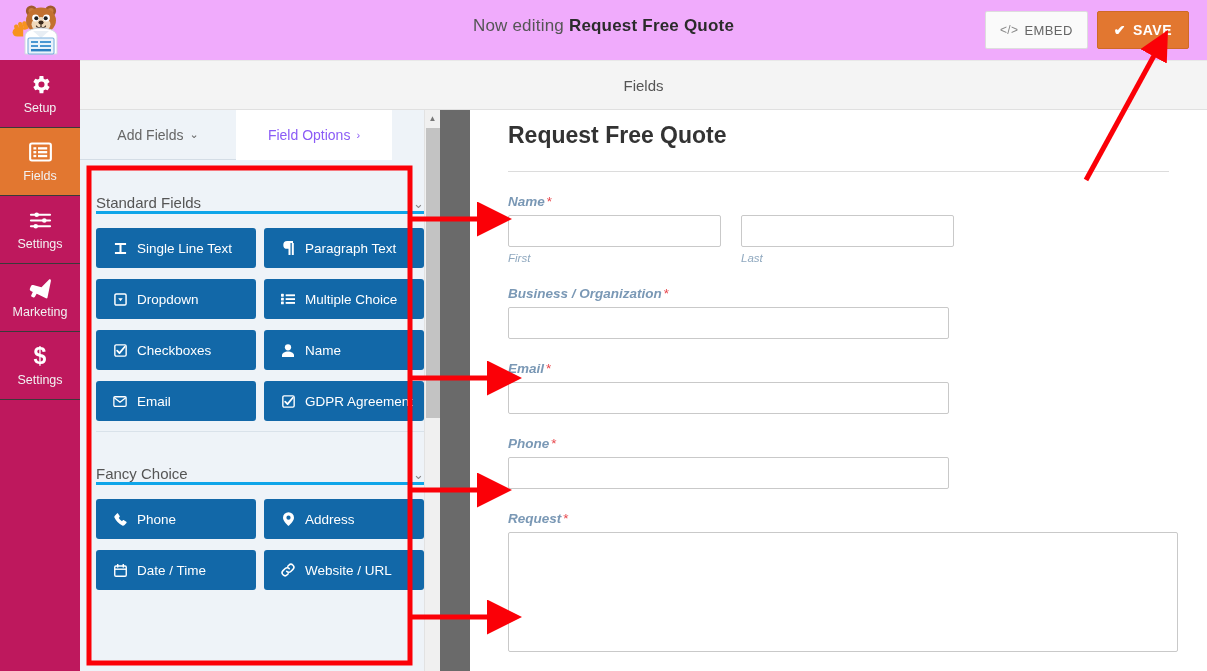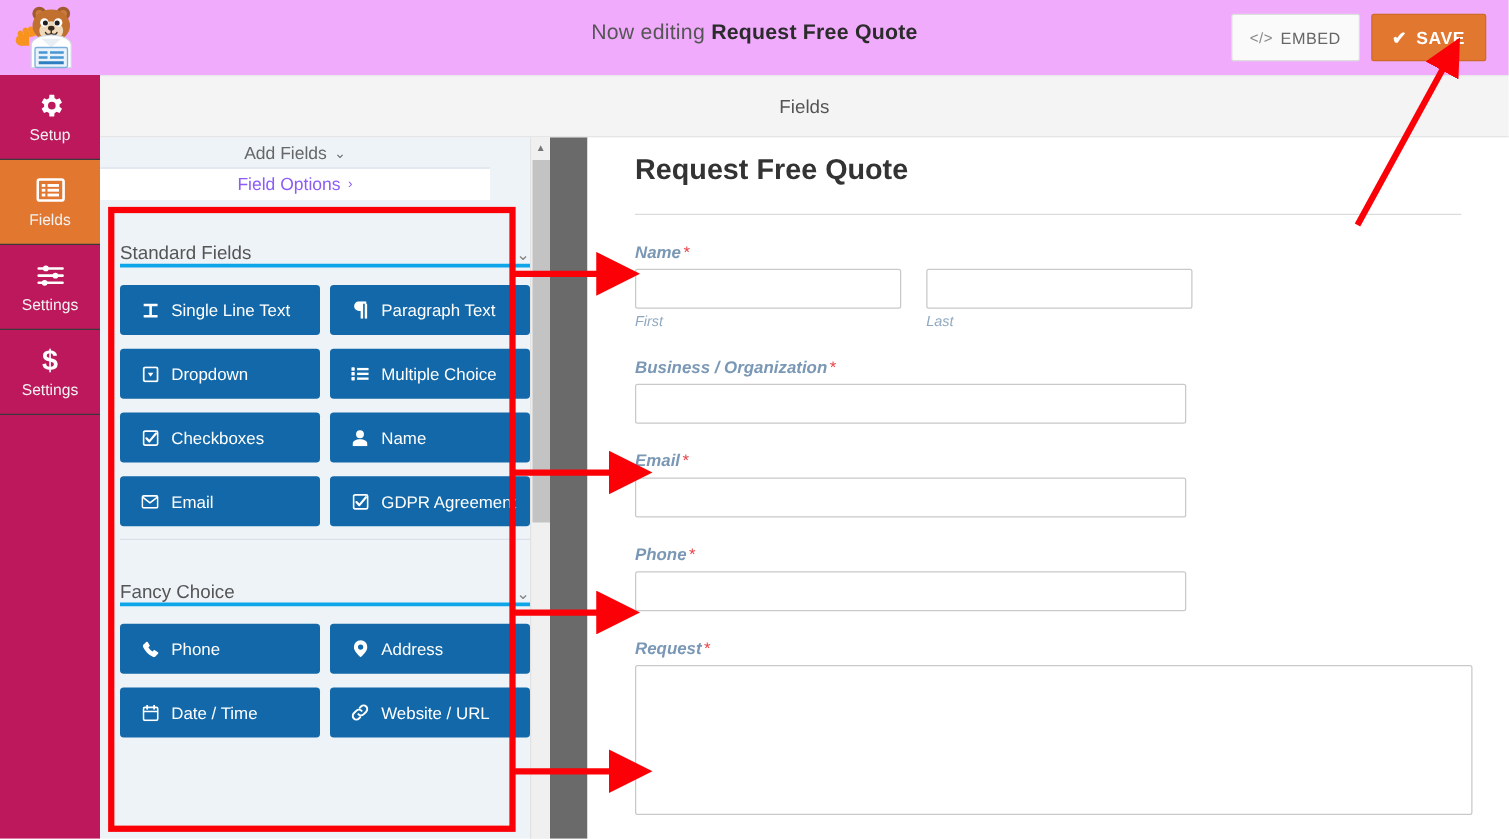--- a/index.html
+++ b/index.html
@@ -62,21 +62,21 @@
     background:#f4f4f4; border-bottom:1px solid #e0e0e0; border-top:1px solid #e8e8e8;
     display:flex; align-items:center; justify-content:center;
   }
   #subheader span { font-size:15px; color:#555; }
 
   
   #panel {
     position:absolute; left:80px; top:110px; width:360px; height:561px;
     background:#eef3f8; overflow:hidden;
   }
-  #panel-tabs { display:flex; height:50px; width:312px;flex-direction:column; }
+  #panel-tabs { display:flex; height:50px; width:312px; }
   .ptab {
     flex:1; display:flex; align-items:center; justify-content:center; gap:6px;
     font-size:14px; color:#777; cursor:pointer;
     border-bottom:1px solid #d4dde6;
   }
   .ptab.active { background:#eef3f8; color:#666; border-bottom:1px solid #d4dde6; }
   .ptab.inactive { background:#ffffff; color:#8b5cf6; border-bottom:1px solid #ffffff; }
   .chev { font-size:11px; }
 
   #panel-body { padding:0 16px; }
@@ -239,20 +239,28 @@
       <svg width="23" height="21" viewBox="0 0 24 22" fill="none" stroke="#fff" stroke-width="2.2" stroke-linecap="round">
         <path d="M2 5h20M2 11h20M2 17h20"></path>
         <circle cx="8" cy="5" r="2.4" fill="#fff" stroke="none"></circle>
         <circle cx="16" cy="11" r="2.4" fill="#fff" stroke="none"></circle>
         <circle cx="7" cy="17" r="2.4" fill="#fff" stroke="none"></circle>
       </svg>
     </span>
     <span class="si-label">Settings</span>
   </div>
 
+  <div class="side-item">
+    <span class="si-icon">
+      <svg width="25" height="22" viewBox="0 0 26 22" fill="#fff">
+        <path d="M23.4 2.2c-.5-.4-1.3-.3-1.7.2L14 10.1 5.4 8c-1-.2-2 .3-2.4 1.2l-1 2.4c-.4 1 0 2.1 1 2.6l2 1-1.6 3.3c-.3.6 0 1.3.6 1.6l1.6.7c.6.3 1.3 0 1.6-.6L9 16.9l3.4 1.6 6.3 3.2c.7.3 1.5-.1 1.6-.9L23.8 3.6c.1-.5-.1-1.1-.4-1.4z"></path>
+      </svg>
+    </span>
+    <span class="si-label">Marketing</span>
+  </div>
 
   <div class="side-item">
     <span class="si-icon">
       <svg width="16" height="24" viewBox="0 0 16 24">
         <text x="8" y="20" font-family="'Liberation Sans', sans-serif" font-size="23" font-weight="bold" fill="#fff" text-anchor="middle">$</text>
       </svg>
     </span>
     <span class="si-label">Settings</span>
   </div>
 </div>

